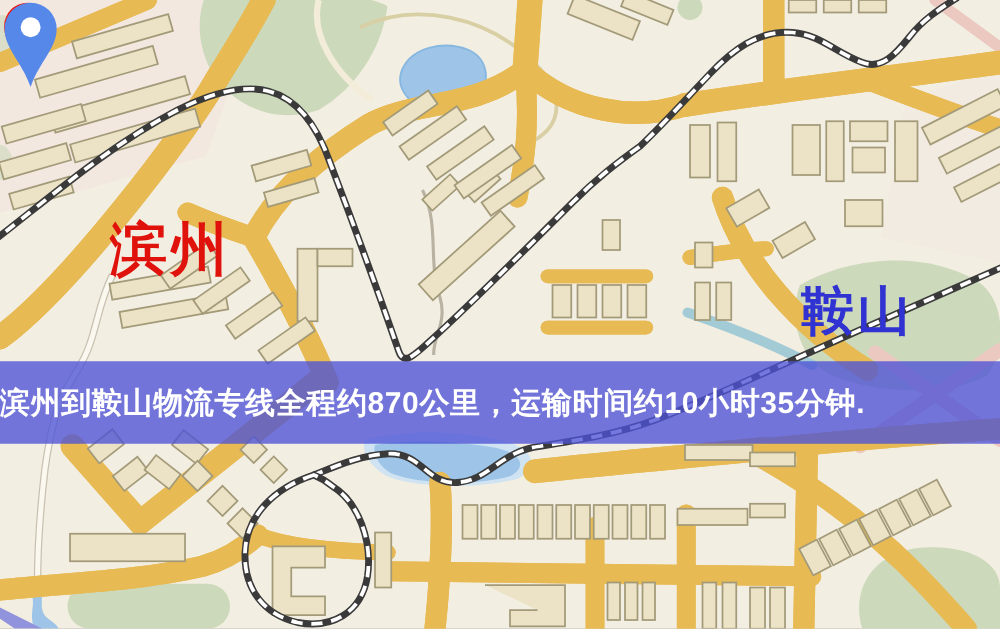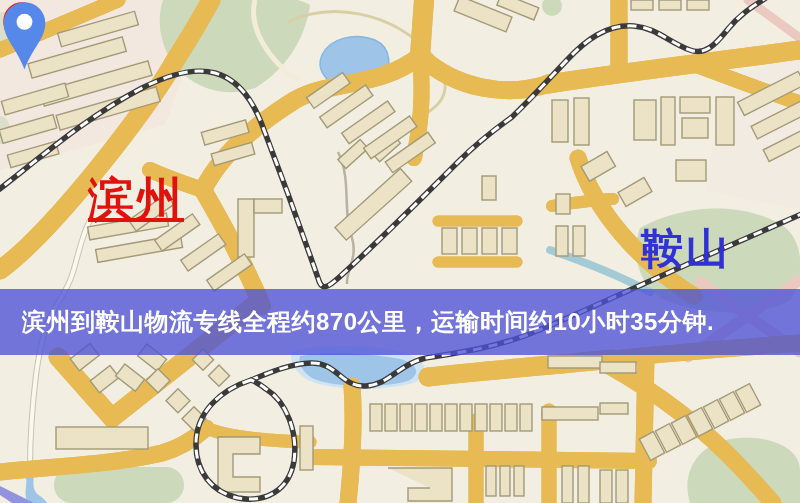--- a/index.html
+++ b/index.html
@@ -10,29 +10,29 @@
   .rdc{fill:none;stroke:var(--road-casing,#e7ba54);stroke-linecap:round;}
   .rd {fill:none;stroke:var(--road,#f5cc68);stroke-linecap:round;}
   .rlb{fill:none;stroke:var(--rail,#3a3a3a);stroke-width:5.5;stroke-linecap:butt;}
   .rlw{fill:none;stroke:#ffffff;stroke-width:3;stroke-dasharray:9 7;}
   .blds rect,.blds path{fill:var(--building,#ece3c6);stroke:var(--building-line,#a29a78);stroke-width:1.4;}
   .green{fill:var(--green,#ccd9ba);}
   .water{fill:var(--water,#9ec5e8);}
   .pinkrd{fill:none;stroke:var(--pink,#ecc9c0);stroke-linecap:round;}
   
   .city-label{position:absolute;font-weight:bold;line-height:1;white-space:nowrap;}
-  .origin-label{left:88px;top:176px;font-size:46px;letter-spacing:2px;color:var(--origin-label,#e0130c);text-decoration:underline;}
+  .origin-label{left:88px;top:176px;font-size:46px;letter-spacing:2px;color:var(--origin-label,#e0130c);}
   .dest-label{left:641px;top:180px;font-size:42px;letter-spacing:3px;color:var(--dest-label,#3032d2);margin-top:48px;}
   .pin{position:absolute;}
   .pin-origin{left:124px;top:97px;width:44px;height:66px;}
   .pin-dest{left:666px;top:98px;width:49px;height:73px;}
   .banner{position:absolute;left:0;top:289px;width:100%;height:66px;
           background:var(--banner-bg,rgba(77,82,214,0.78));
           display:flex;align-items:center;}
-  .banner span{padding-left:22px;font-size:24px;font-weight:bold;
+  .banner span{font-size:24px;font-weight:bold;
                color:var(--banner-text,#ffffff);letter-spacing:0.5px;white-space:nowrap;}
 </style>
 </head>
 <body>
 
 <div class="stage">
 
   <svg width="800" height="503" viewBox="0 0 800 503">
     <rect x="0" y="0" width="800" height="503" fill="var(--map-bg,#f3eee2)"></rect>
 

